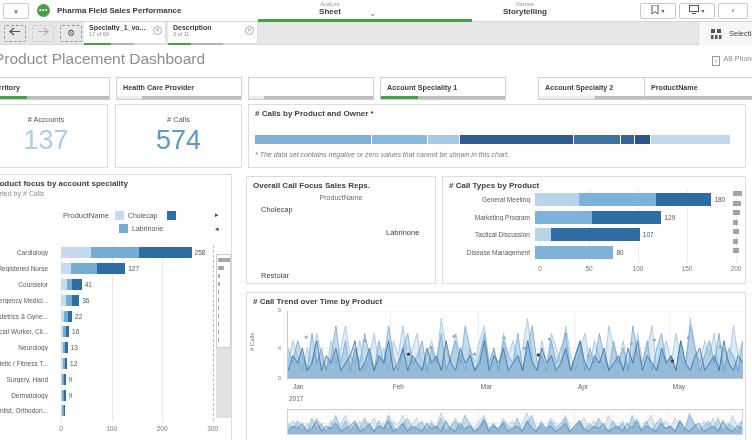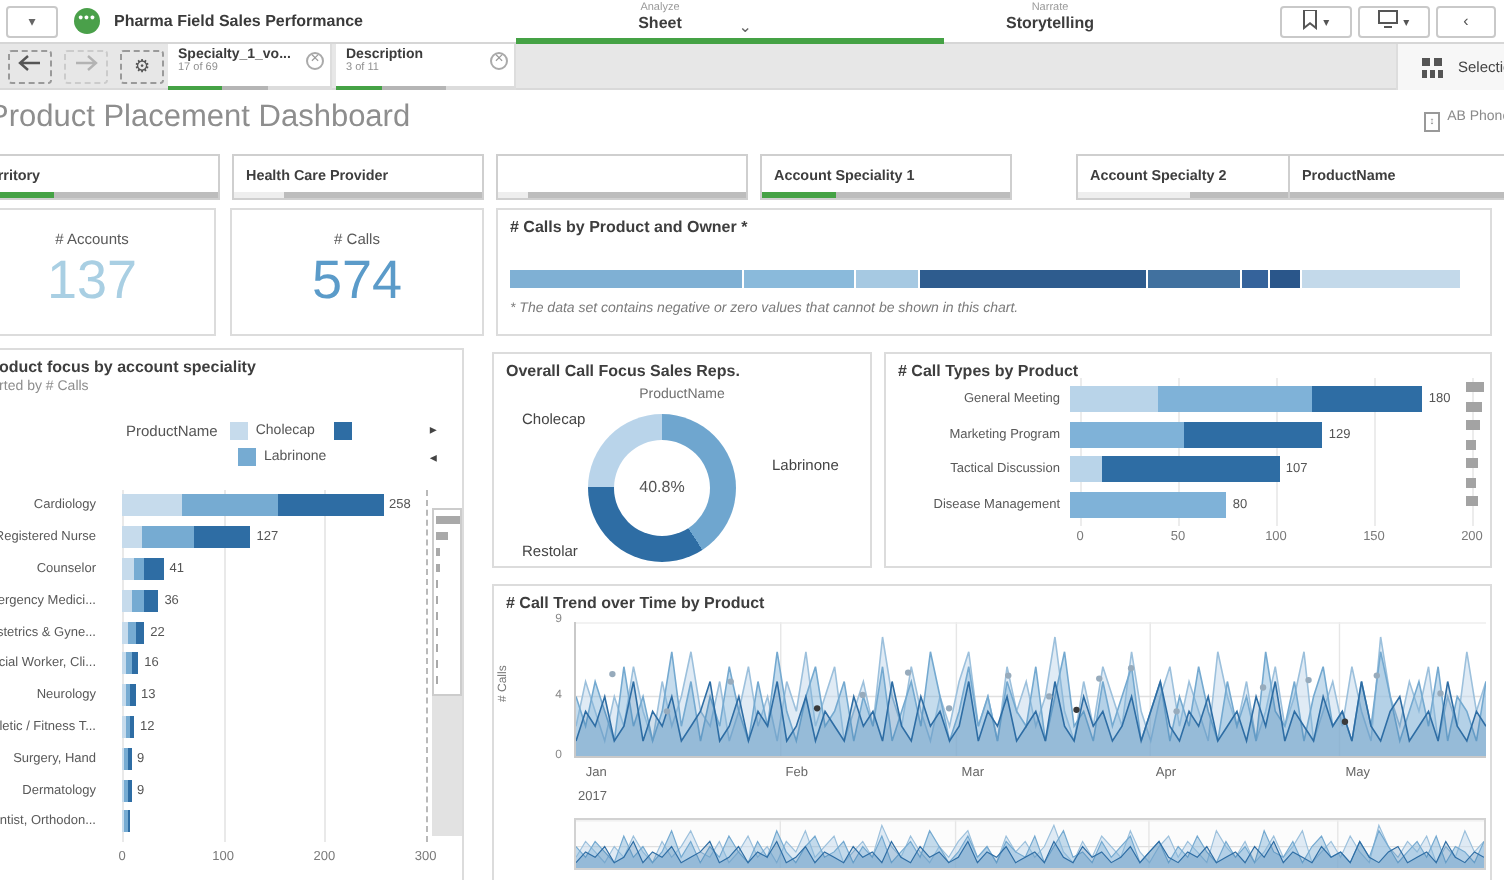--- a/index.html
+++ b/index.html
@@ -383,25 +383,20 @@
             <div class="mb" style="width: 1px;"></div>
             <div class="mb" style="width: 1px;"></div>
             <div class="mb" style="width: 1px;"></div>
           </div>
         <div class="mini-thumb" style="left:231px;top:173px;width:15px;height:70px;"></div>
       </div>
 
       <div class="panel" style="left:260px;top:131px;width:190px;height:108px;">
         <div class="ptitle">Overall Call Focus Sales Reps.</div>
         <div class="dim-label">ProductName</div>
-        <div class="donut" id="donut" style="background: conic-gradient(rgb(111, 166, 207) 0deg, rgb(111, 166, 207) 146.9deg, rgb(46, 109, 164) 146.9deg, rgb(46, 109, 164) 271.1deg, rgb(185, 212, 234) 271.1deg, rgb(185, 212, 234) 360deg);">
-          <div class="donut-hole">
-            <div class="donut-center">40.8%</div>
-          </div>
-        </div>
         <div class="dlab" style="left:14px;top:28px;">Cholecap</div>
         <div class="dlab" style="left:139px;top:51px;">Labrinone</div>
         <div class="dlab" style="left:14px;top:94px;">Restolar</div>
       </div>
 
       <div class="panel" style="left:456px;top:131px;width:304px;height:108px;">
         <div class="ptitle"># Call Types by Product</div>
         <div id="ct-grid-wrap">
             <div class="ct-grid" style="left: 97px;"></div>
             <div class="ct-grid" style="left: 146px;"></div>

